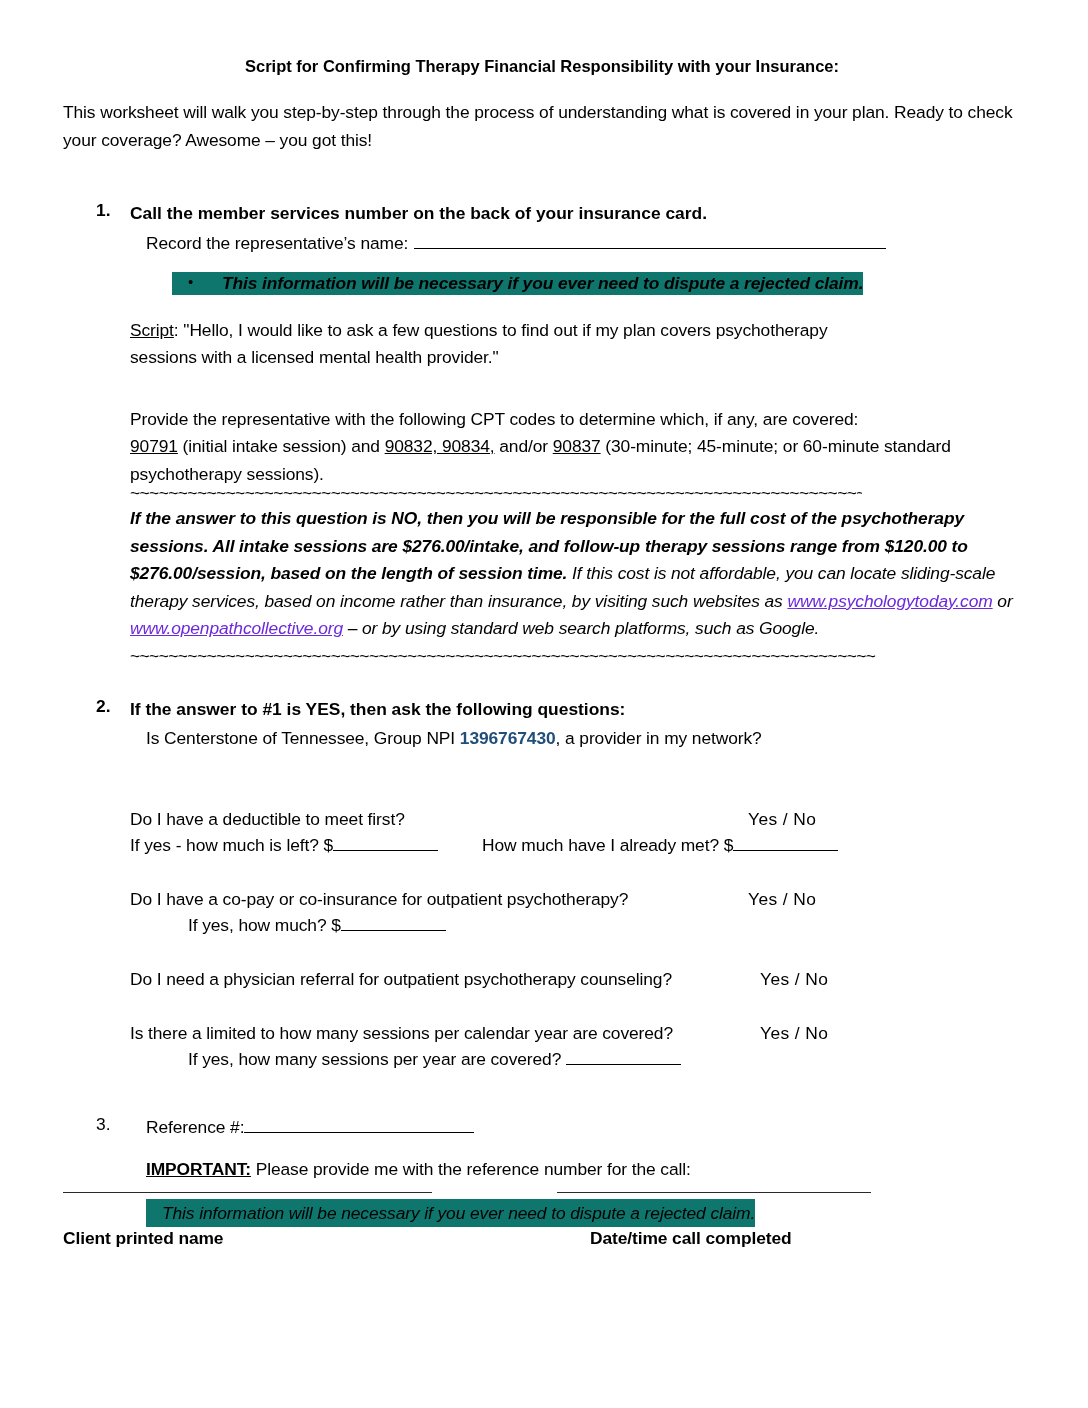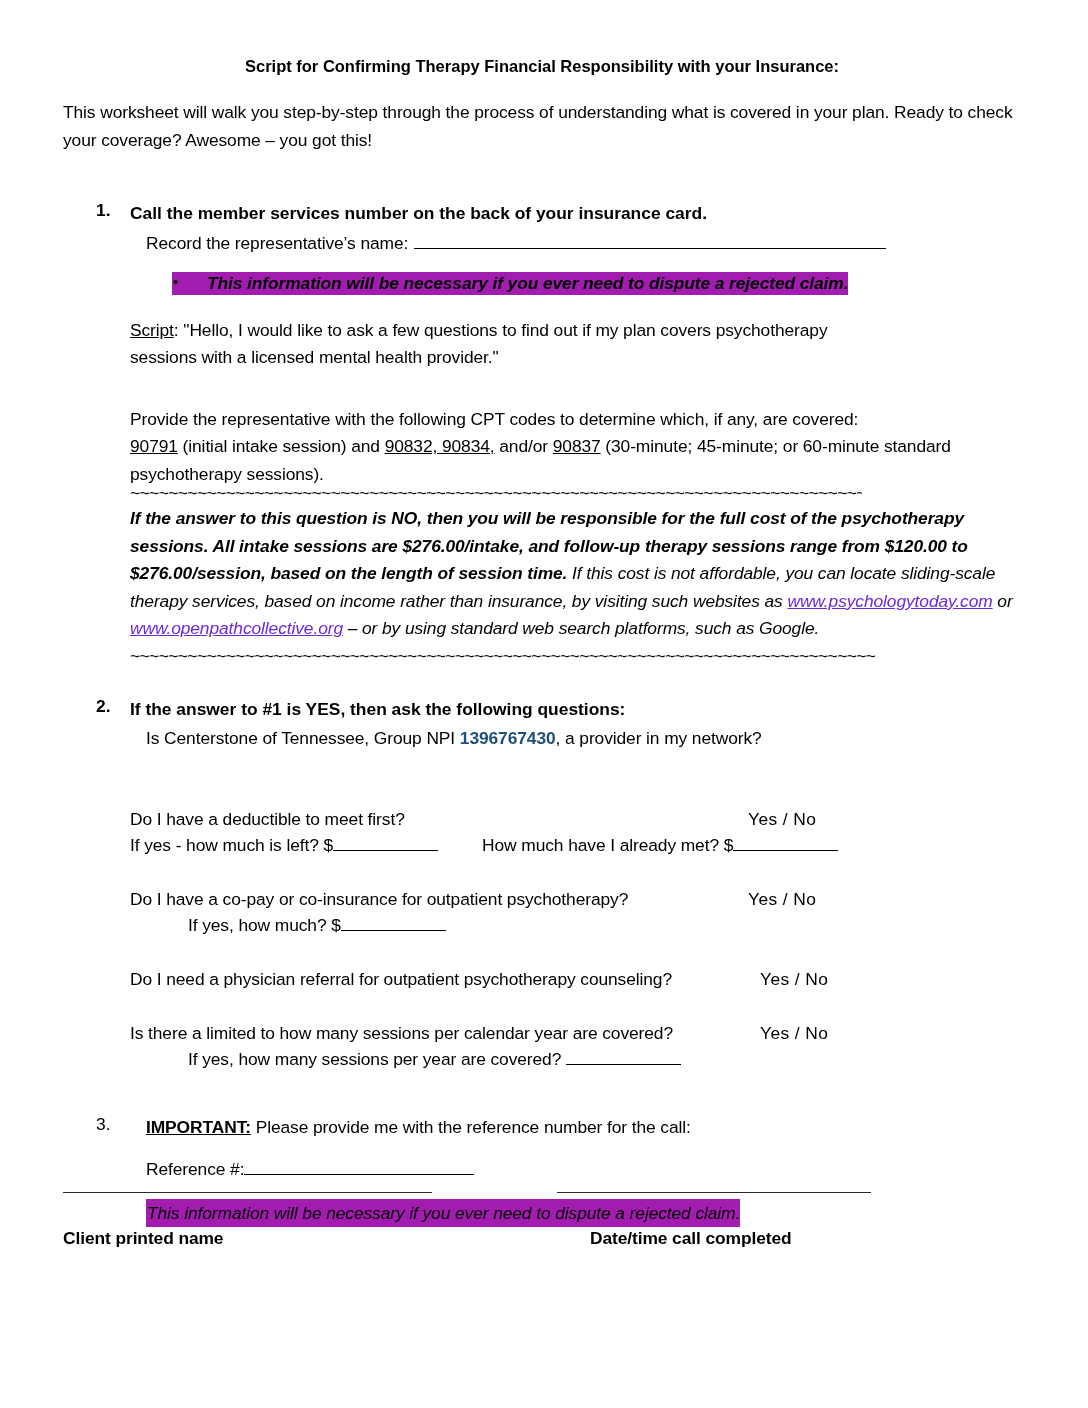--- a/index.html
+++ b/index.html
@@ -79,23 +79,23 @@
     letter-spacing: -0.1px;
   }
 
   
   .bullet-row {
     position: relative;
     margin-left: 42px;
     margin-top: 6px;
   }
   .hl {
-    background: #a21caf;
+    background: #0f766e;
     display: inline-block;
-    padding: 1px 0 1px 1px;
+    padding: 1px 0 1px 16px;
   }
   .bullet-dot {
     display: inline-block;
     width: 34px;
     font-size: 15px;
     vertical-align: top;
   }
   .bullet-text {
     font-style: italic;
     font-weight: bold;
@@ -264,24 +264,24 @@
       </div>
       <div class="q-row" style="padding-left:58px;">
         <span>If yes, how many sessions per year are covered? </span><span class="blank" style="width:115px;"></span>
       </div>
     </div>
 
     <div style="height:26px"></div>
     <div class="num-item">
       <span class="num-marker plain">3.</span>
       <p class="sub-line">
+        <span>Reference #:</span><span class="blank" style="width:230px;"></span>
+      </p>
+      <p class="sub-line">
         <span class="b u">IMPORTANT:</span><span> Please provide me with the reference number for the call:</span>
-      </p>
-      <p class="sub-line">
-        <span>Reference #:</span><span class="blank" style="width:230px;"></span>
       </p>
       <p class="sub-line" style="margin-top:3px;">
         <span class="hl i">This information will be necessary if you ever need to dispute a rejected claim.</span>
       </p>
     </div>
 
   </div>
 
   <div class="sig-area">
     <div class="sig-lines">

